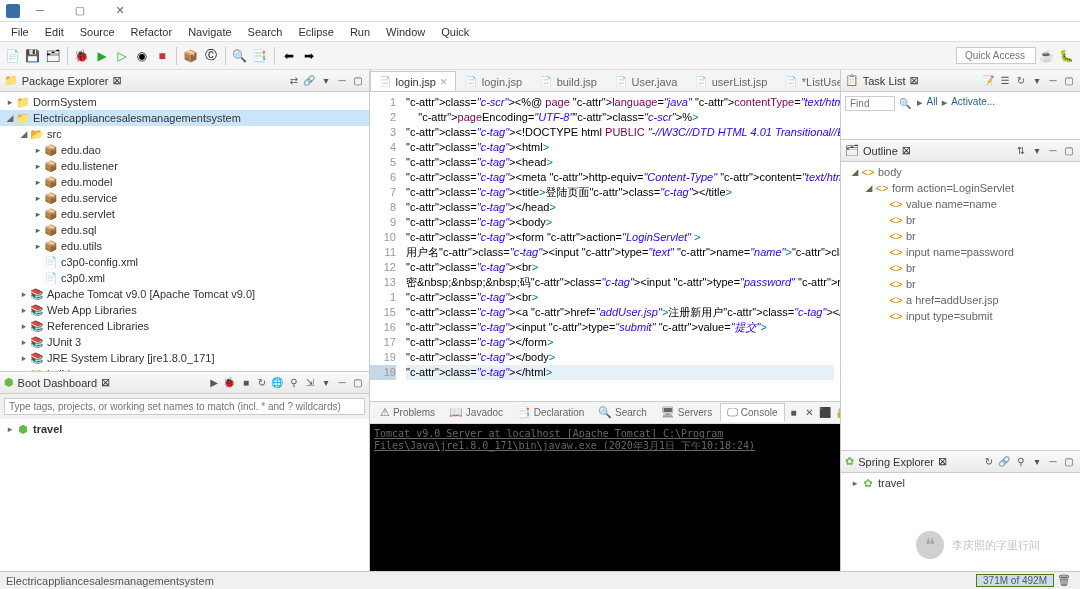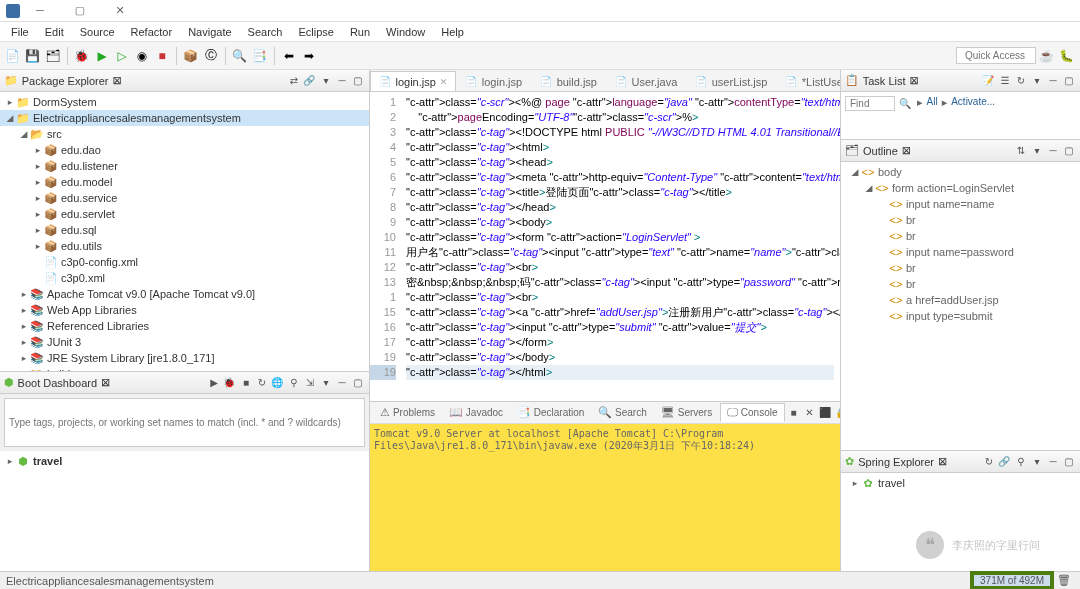--- a/index.html
+++ b/index.html
@@ -28,50 +28,50 @@
 .tree-row.sel { background: #cce4f7; }
 .ind { display: inline-block; }
 .tw { width: 12px; display: inline-flex; justify-content: center; color: #666; font-size: 9px; }
 .ico { width: 14px; height: 14px; display: inline-flex; align-items: center; justify-content: center; margin-right: 3px; font-size: 11px; }
 .ico-proj { color: #586; }
 .ico-pkg { color: #b58; }
 .ico-fold { color: #c9a323; }
 .ico-file { color: #5a7fa0; }
 .ico-jar { color: #b0720a; }
 .boot-panel { height: 200px; border-top: 1px solid #ccc; display: flex; flex-direction: column; }
-.boot-filter { margin: 4px; border: 1px solid #ccc; padding: 18px 4px; font-size: 10px; color: #999; background: #fff; }
+.boot-filter { margin: 4px; border: 1px solid #ccc; padding: 2px 4px; font-size: 10px; color: #999; background: #fff; }
 .editor-tabs { height: 22px; background: #f4f4f4; border-bottom: 1px solid #ccc; display: flex; align-items: flex-end; overflow: hidden; }
 .etab { height: 20px; padding: 0 8px; display: flex; align-items: center; gap: 4px; font-size: 10px; color: #666; border: 1px solid transparent; border-bottom: none; cursor: pointer; white-space: nowrap; }
 .etab.active { background: #fff; border-color: #ccc; color: #333; }
 .etab-ico { color: #5a8; font-size: 10px; }
 .etab-close { color: #aaa; font-size: 9px; }
 .editor-body { flex: 1; display: flex; background: #fff; overflow: hidden; font-family: Consolas, monospace; font-size: 12px; }
 .gutter { width: 30px; text-align: right; padding: 3px 4px 0 0; color: #999; background: #fff; user-select: none; line-height: 15px; }
 .gutter .ln { height: 15px; }
 .gutter .ln.hl { background: #c6d8e8; }
 .code { flex: 1; padding: 3px 6px 0; line-height: 15px; white-space: pre; overflow: auto; }
 .code .row { height: 15px; }
 .code .row.hl { background: #e8f0f7; }
 .c-tag { color: #008080; }
 .c-str { color: #2a00ff; font-style: italic; }
 .c-kw { color: #7f0055; }
 .console-area { height: 170px; border-top: 1px solid #ccc; display: flex; flex-direction: column; }
 .ctab-row { height: 22px; display: flex; align-items: center; background: #f4f4f4; border-bottom: 1px solid #ddd; padding: 0 4px; gap: 2px; }
 .ctab { padding: 2px 6px; font-size: 10px; color: #666; display: flex; align-items: center; gap: 3px; cursor: pointer; }
 .ctab.active { background: #fff; border: 1px solid #ccc; border-bottom-color: #fff; }
-.console-body { flex: 1; background: #fde047; padding: 4px; font-size: 10px; color: #666; font-family: Consolas, monospace; overflow: auto; }
+.console-body { flex: 1; background: #000000; padding: 4px; font-size: 10px; color: #666; font-family: Consolas, monospace; overflow: auto; text-decoration: underline; }
 .right-top { height: 70px; display: flex; flex-direction: column; border-bottom: 1px solid #ccc; }
 .tasklist-body { flex: 1; padding: 4px; display: flex; align-items: flex-start; gap: 4px; background: #fff; }
 .find-input { border: 1px solid #ccc; padding: 1px 4px; font-size: 10px; width: 50px; background: #fff; color: #999; }
 .link { color: #2a6496; font-size: 10px; cursor: pointer; }
 .outline { flex: 1; display: flex; flex-direction: column; border-bottom: 1px solid #ccc; overflow: hidden; }
 .spring { height: 120px; display: flex; flex-direction: column; }
 .statusbar { height: 18px; background: #f0f0f0; border-top: 1px solid #ccc; display: flex; align-items: center; padding: 0 6px; font-size: 10px; color: #555; }
 .status-sel { flex: 1; }
-.mem { background: #cde; padding: 0 6px; border: 4px solid #4d7c0f; font-size: 10px; }
+.mem { background: #cde; padding: 0 6px; border: 1px solid #4d7c0f; font-size: 10px; }
 .watermark { position: absolute; right: 40px; bottom: 30px; font-size: 28px; color: rgba(120,120,120,0.45); font-weight: 500; pointer-events: none; font-family: "Microsoft YaHei", sans-serif; display: flex; align-items: center; gap: 8px; }
 .wm-ico { width: 28px; height: 28px; border-radius: 50%; background: rgba(120,120,120,0.35); display: flex; align-items: center; justify-content: center; font-size: 18px; }
 </style>
 </head>
 <body>
 
 <div class="titlebar">
   <div class="titlebar-icon"></div>
   <div class="winbtns">
     <div class="winbtn">─</div>
@@ -83,21 +83,21 @@
 <div class="menubar" id="menubar">
     <span class="menu-item">File</span>
     <span class="menu-item">Edit</span>
     <span class="menu-item">Source</span>
     <span class="menu-item">Refactor</span>
     <span class="menu-item">Navigate</span>
     <span class="menu-item">Search</span>
     <span class="menu-item">Eclipse</span>
     <span class="menu-item">Run</span>
     <span class="menu-item">Window</span>
-    <span class="menu-item">Help</span>
+    <span class="menu-item">Quick</span>
   </div>
 
 <div class="toolbar">
   <span class="tbtn">📄</span>
   <span class="tbtn">💾</span>
   <span class="tbtn">🗂</span>
   <span class="tsep"></span>
   <span class="tbtn">🐞</span>
   <span class="tbtn" style="color:#2a2">▶</span>
   <span class="tbtn" style="color:#2a2">▷</span>
@@ -390,21 +390,21 @@
           <div class="tree-row">
             <span class="ind" style="width: 18px;"></span>
             <span class="tw">◢</span>
             <span class="ico" style="color: rgb(204, 136, 0);">&lt;&gt;</span>
             <span style="color: rgb(102, 102, 102);">form action=LoginServlet</span>
           </div>
           <div class="tree-row">
             <span class="ind" style="width: 32px;"></span>
             <span class="tw"></span>
             <span class="ico" style="color: rgb(204, 136, 0);">&lt;&gt;</span>
-            <span style="color: rgb(102, 102, 102);">input name=name</span>
+            <span style="color: rgb(102, 102, 102);">value name=name</span>
           </div>
           <div class="tree-row">
             <span class="ind" style="width: 32px;"></span>
             <span class="tw"></span>
             <span class="ico" style="color: rgb(204, 136, 0);">&lt;&gt;</span>
             <span style="color: rgb(102, 102, 102);">br</span>
           </div>
           <div class="tree-row">
             <span class="ind" style="width: 32px;"></span>
             <span class="tw"></span>

